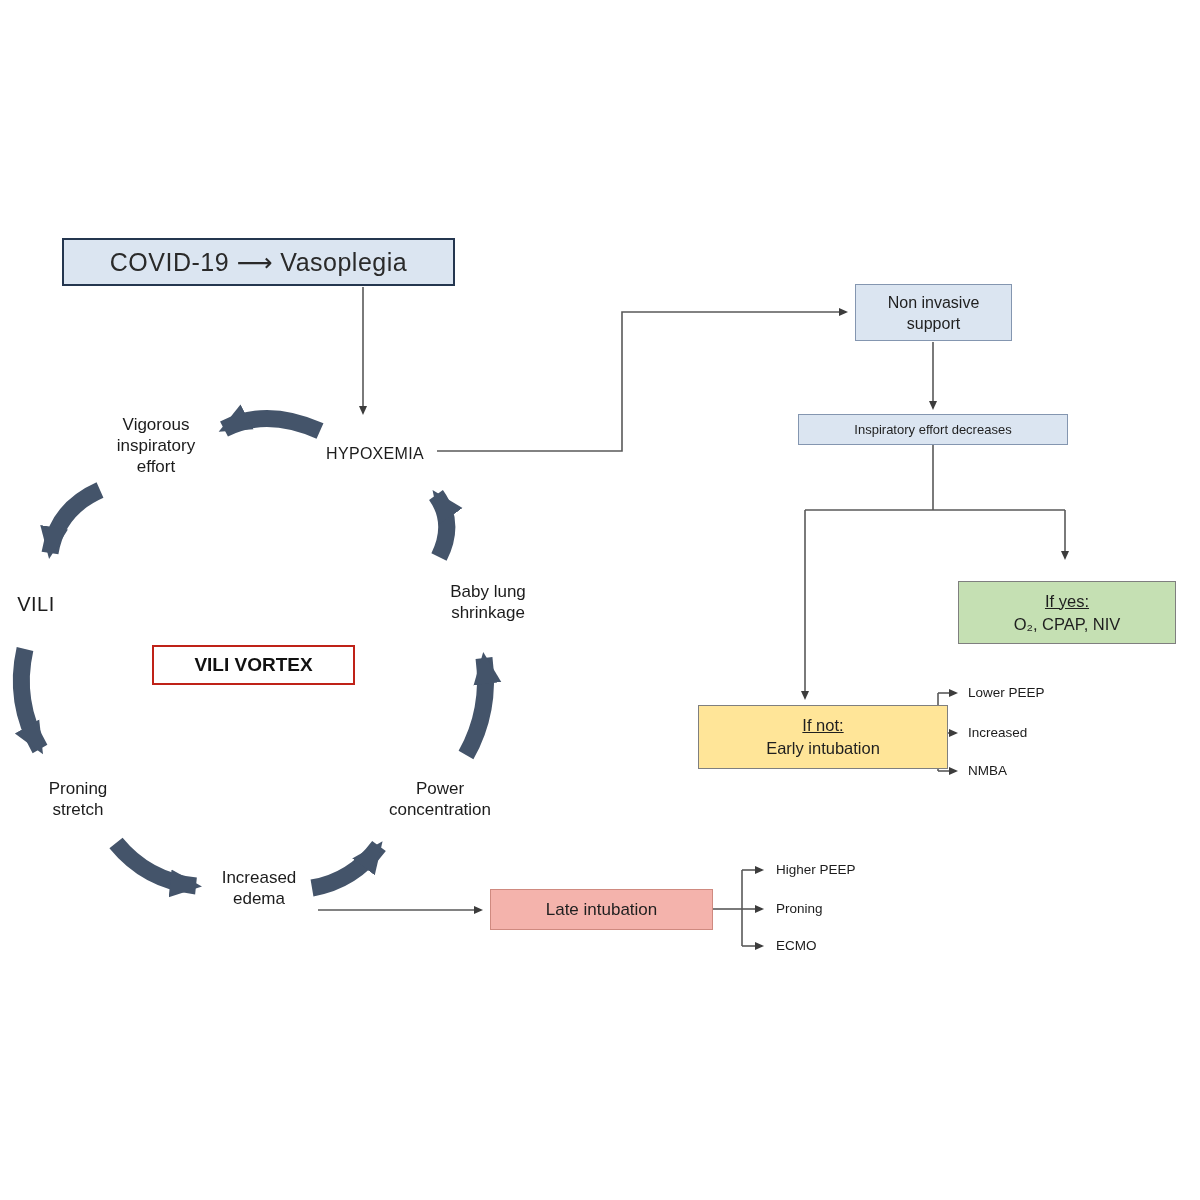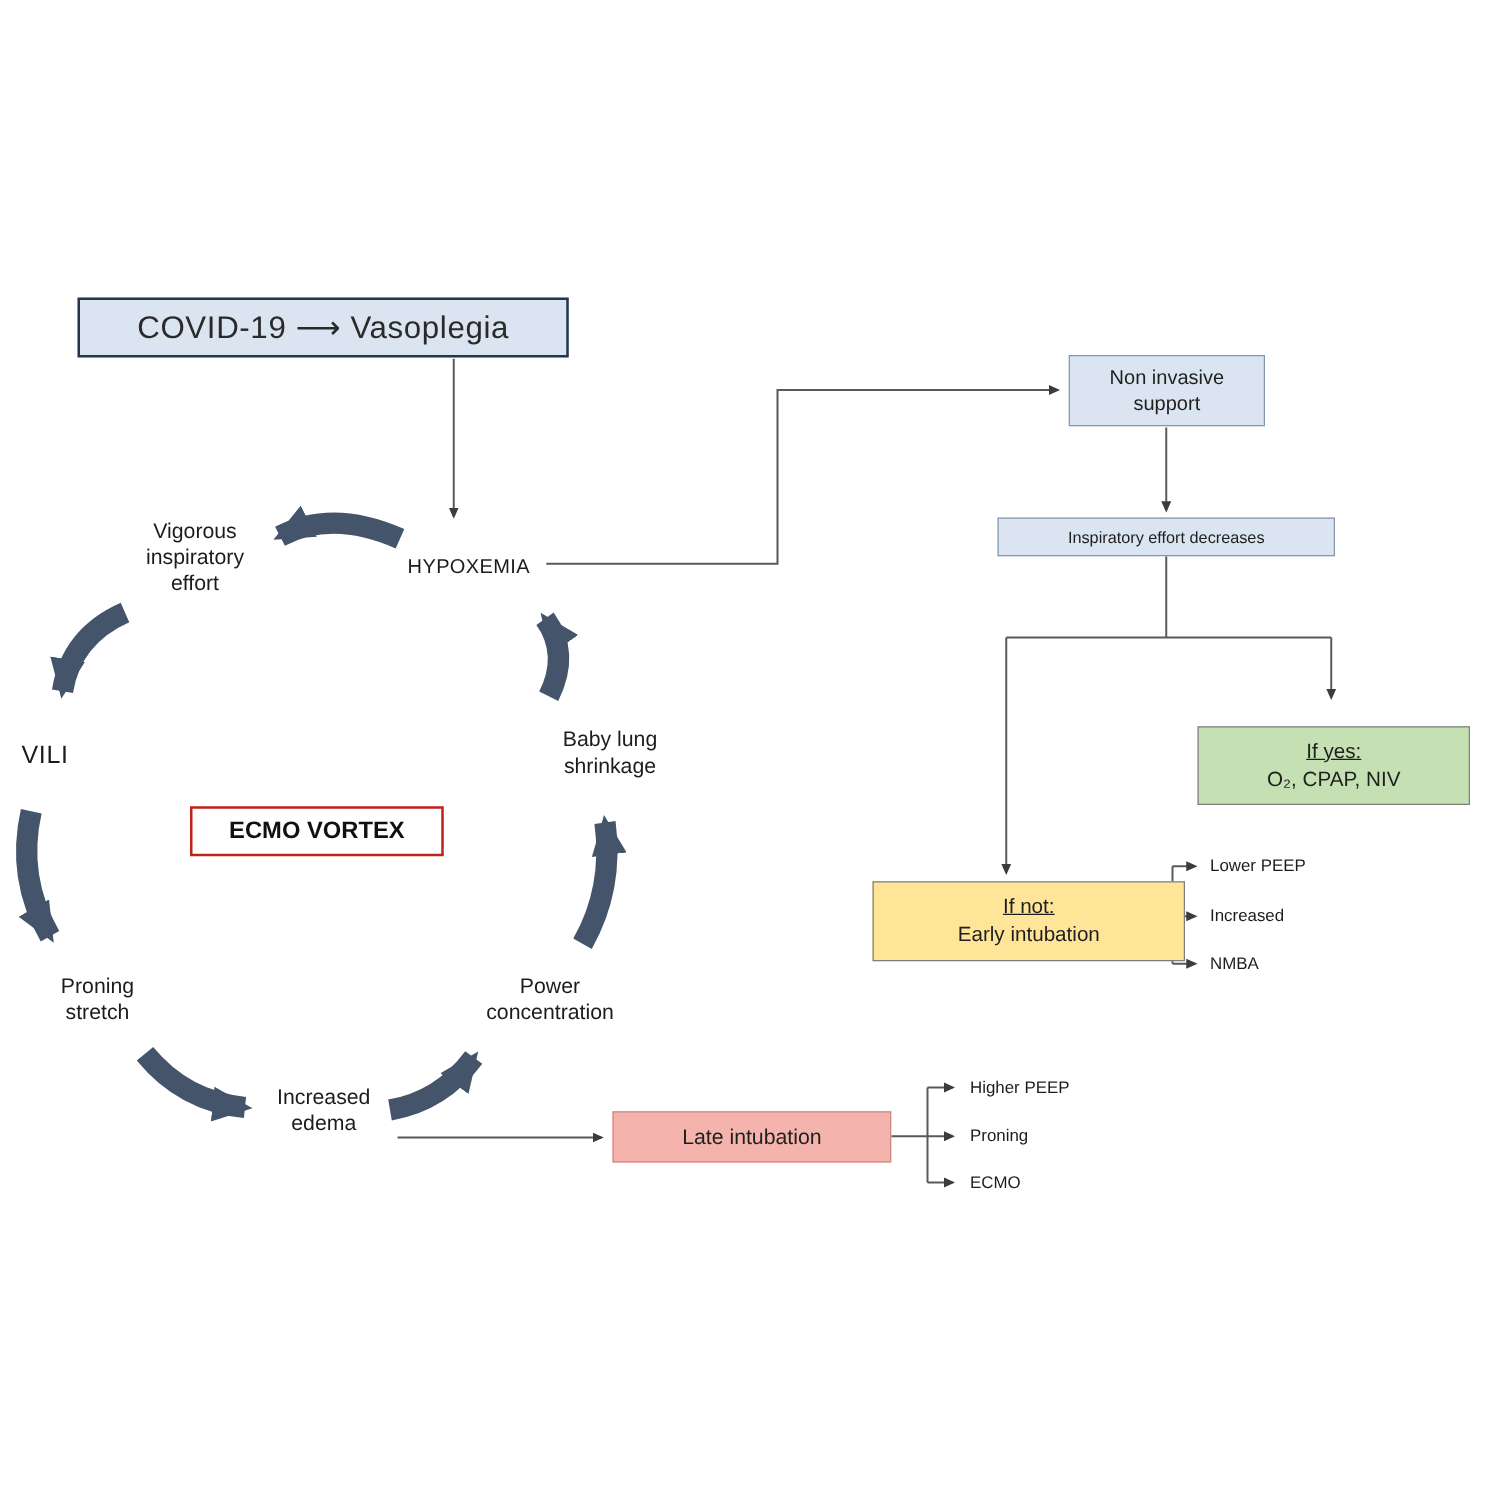--- a/index.html
+++ b/index.html
@@ -155,21 +155,21 @@
       <path d="M742,909 L762,909" marker-end="url(#thinHead)"></path>
       <path d="M742,946 L762,946" marker-end="url(#thinHead)"></path>
     </g>
   </svg>
 
   <div class="box covid-box">
     <span>COVID-19  ⟶  Vasoplegia</span>
   </div>
 
   <div class="box vortex-box">
-    <span>ECMO VORTEX</span>
+    <span>VILI VORTEX</span>
   </div>
 
   <div class="box non-invasive-box ml">Non invasive
 support</div>
 
   <div class="box effort-box">Inspiratory effort decreases</div>
 
   <div class="box if-yes-box">
     <div class="title-underline">If yes:</div>
     <div>O₂, CPAP, NIV</div>

